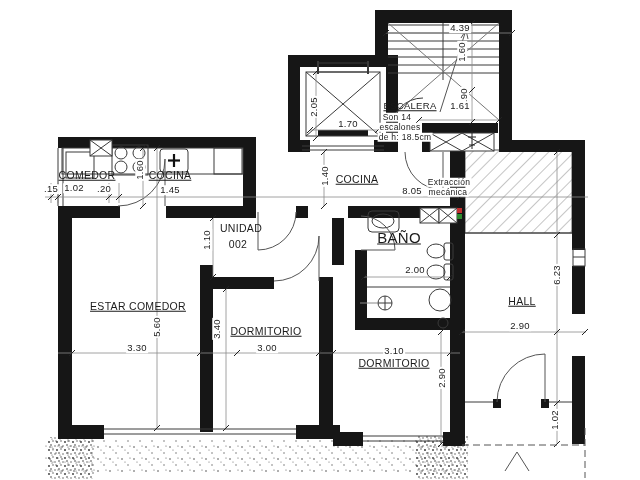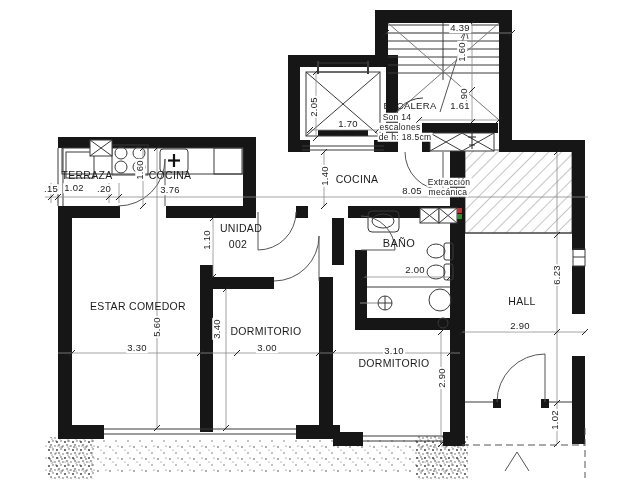--- a/index.html
+++ b/index.html
@@ -5,21 +5,21 @@
   html,body{margin:0;padding:0;background:#fff;}
   .plan{position:relative;width:640px;height:480px;background:#ffffff;overflow:hidden;
         font-family:"Liberation Sans",sans-serif;}
   .plan svg{position:absolute;left:0;top:0;}
   .lbl{position:absolute;transform:translate(-50%,-50%);color:#1b1b1b;white-space:nowrap;
        letter-spacing:.3px;line-height:1;}
   .lbl.v{transform:translate(-50%,-50%) rotate(-90deg);}
   .s10{font-size:10.5px;}
   .s9{font-size:9.5px;background:#fff;padding:0 1px;}
   .s8{font-size:8.5px;background:#fff;padding:0 1px;}
-  .room{font-size:10.5px;}
+  .room{font-size:10.5px;text-decoration:underline;}
 </style>
 </head>
 <body>
 
 <div class="plan">
 
 <svg width="640" height="480" viewBox="0 0 640 480">
   <defs>
     <pattern id="hatch45" width="9" height="9" patternUnits="userSpaceOnUse" patternTransform="rotate(45)">
       <line x1="0" y1="0" x2="0" y2="9" stroke="#8c8c8c" stroke-width="1"></line>
@@ -239,44 +239,44 @@
   <g stroke="#555" stroke-width="1" fill="none">
     <line x1="462" y1="445" x2="585" y2="445" stroke-dasharray="7 4"></line>
     <line x1="585" y1="428" x2="585" y2="478" stroke-dasharray="7 4"></line>
     <g>
       <line x1="505" y1="471" x2="517" y2="452"></line>
       <line x1="517" y1="452" x2="529" y2="471"></line>
     </g>
   </g>
 </svg>
 
-<div class="lbl room" style="left:87px;top:175px">TERRAZA</div>
+<div class="lbl room" style="left:87px;top:175px">COMEDOR</div>
 <div class="lbl room" style="left:170px;top:175px">COCINA</div>
 <div class="lbl room" style="left:357px;top:179px">COCINA</div>
 <div class="lbl room" style="left:410px;top:106px;font-size:9.5px">ESCALERA</div>
-<div class="lbl room" style="left:399px;top:243px;font-size:11px">BAÑO</div>
+<div class="lbl room" style="left:399px;top:237px;font-size:15px">BAÑO</div>
 <div class="lbl room" style="left:138px;top:306px">ESTAR COMEDOR</div>
 <div class="lbl room" style="left:266px;top:331px">DORMITORIO</div>
 <div class="lbl room" style="left:394px;top:363px">DORMITORIO</div>
 <div class="lbl room" style="left:522px;top:301px">HALL</div>
 
 <div class="lbl s10" style="left:241px;top:228px">UNIDAD</div>
 <div class="lbl s10" style="left:238px;top:244px">002</div>
 
 <div class="lbl s8" style="left:449px;top:182px">Extracción</div>
 <div class="lbl s8" style="left:448px;top:192px">mecánica</div>
 
 <div class="lbl s8" style="left:397px;top:117px">Son 14</div>
 <div class="lbl s8" style="left:400px;top:127px">escalones</div>
 <div class="lbl s8" style="left:405px;top:137px">de h: 18.5cm</div>
 
 <div class="lbl s9" style="left:51px;top:189px">.15</div>
 <div class="lbl s9" style="left:74px;top:188px">1.02</div>
 <div class="lbl s9" style="left:104px;top:189px">.20</div>
-<div class="lbl s9" style="left:170px;top:190px">3.76</div>
+<div class="lbl s9" style="left:170px;top:190px">1.45</div>
 <div class="lbl s9 v" style="left:140px;top:170px">1.60</div>
 <div class="lbl s9 v" style="left:314px;top:107px">2.05</div>
 <div class="lbl s9" style="left:348px;top:124px">1.70</div>
 <div class="lbl s9 v" style="left:325px;top:176px">1.40</div>
 <div class="lbl s9" style="left:412px;top:191px">8.05</div>
 <div class="lbl s9" style="left:460px;top:28px">4.39</div>
 <div class="lbl s9 v" style="left:462px;top:52px">1.60</div>
 <div class="lbl s9 v" style="left:464px;top:98px">0.90</div>
 <div class="lbl s9" style="left:460px;top:106px">1.61</div>
 <div class="lbl s9 v" style="left:207px;top:240px">1.10</div>

